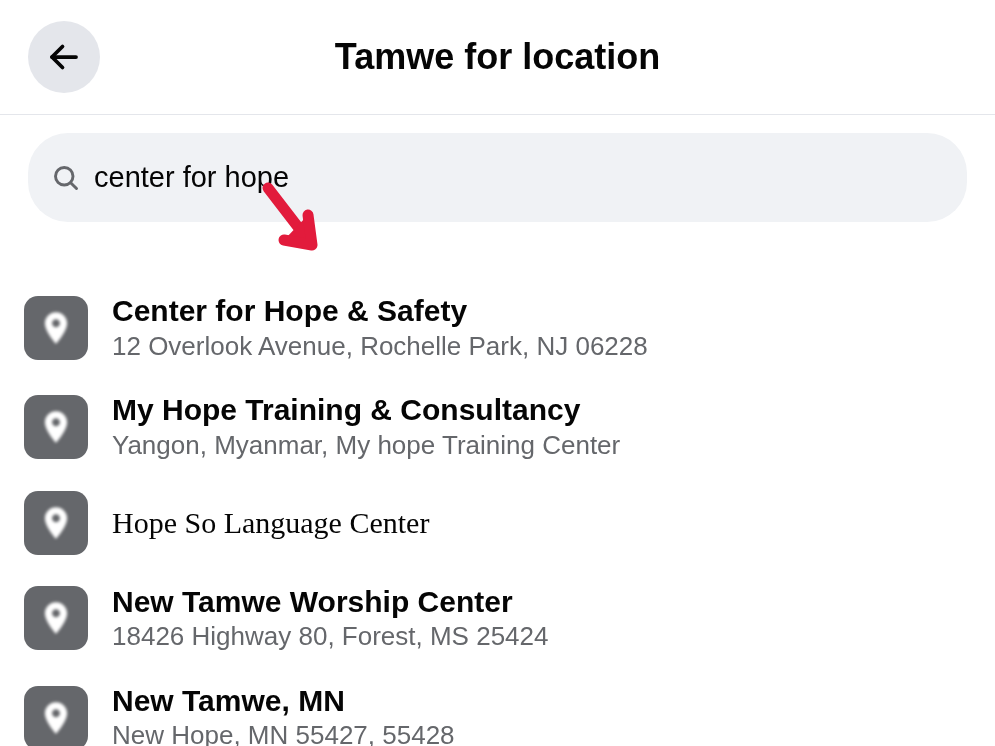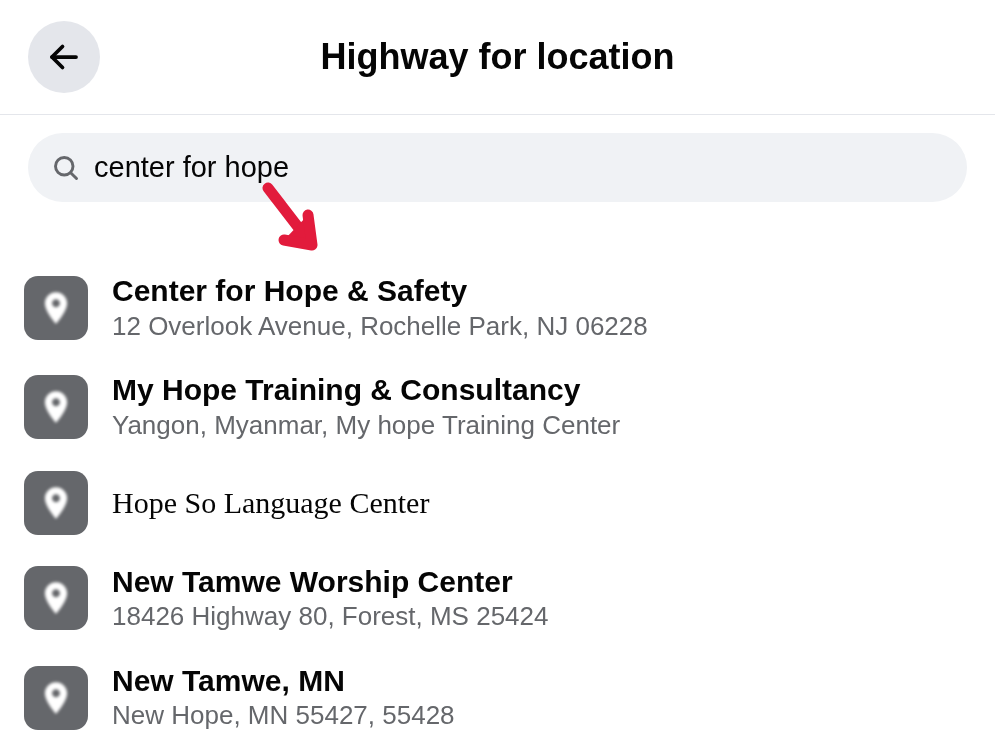--- a/index.html
+++ b/index.html
@@ -50,21 +50,21 @@
       width: 100%;
     }
     .search-container {
       padding: 18px 28px 10px 28px;
     }
     .search-box {
       background: #f0f2f5;
       border-radius: 40px;
       display: flex;
       align-items: center;
-      padding: 18px 24px;
+      padding: 28px 24px;
       gap: 14px;
     }
     .search-box svg {
       width: 28px;
       height: 28px;
       flex-shrink: 0;
     }
     .search-input {
       border: none;
       background: transparent;
@@ -129,21 +129,21 @@
 </head>
 <body>
 
 <div class="header">
   <div class="back-button">
     <svg viewBox="0 0 24 24" fill="none" stroke="#050505" stroke-width="2.5" stroke-linecap="round" stroke-linejoin="round">
       <line x1="20" y1="12" x2="4" y2="12"></line>
       <polyline points="11 19 4 12 11 5"></polyline>
     </svg>
   </div>
-  <div class="title">Highway for location</div>
+  <div class="title">Tamwe for location</div>
 </div>
 
 <div class="divider"></div>
 
 <div class="search-container">
   <div class="search-box">
     <svg viewBox="0 0 24 24" fill="none" stroke="#65676b" stroke-width="2.5" stroke-linecap="round" stroke-linejoin="round">
       <circle cx="10.5" cy="10.5" r="7.5"></circle>
       <line x1="21" y1="21" x2="16" y2="16"></line>
     </svg>

